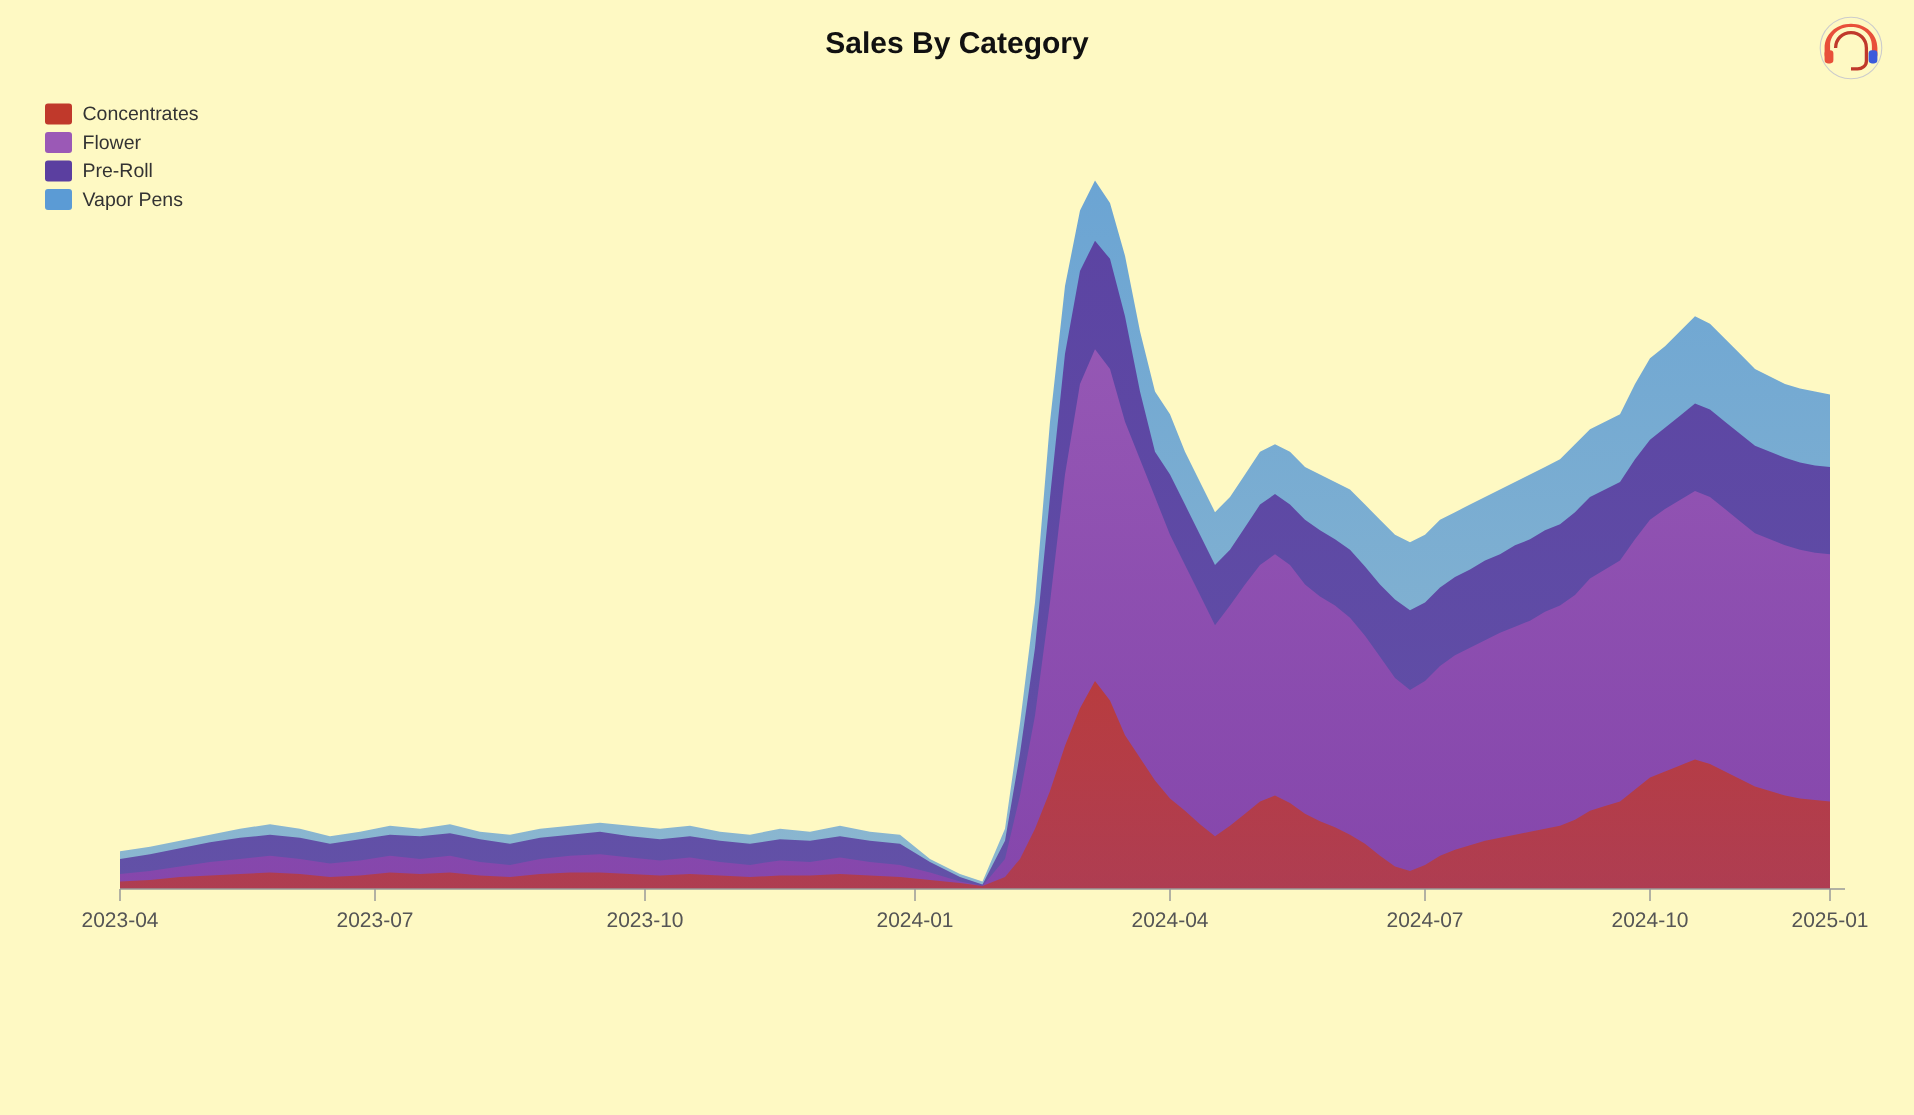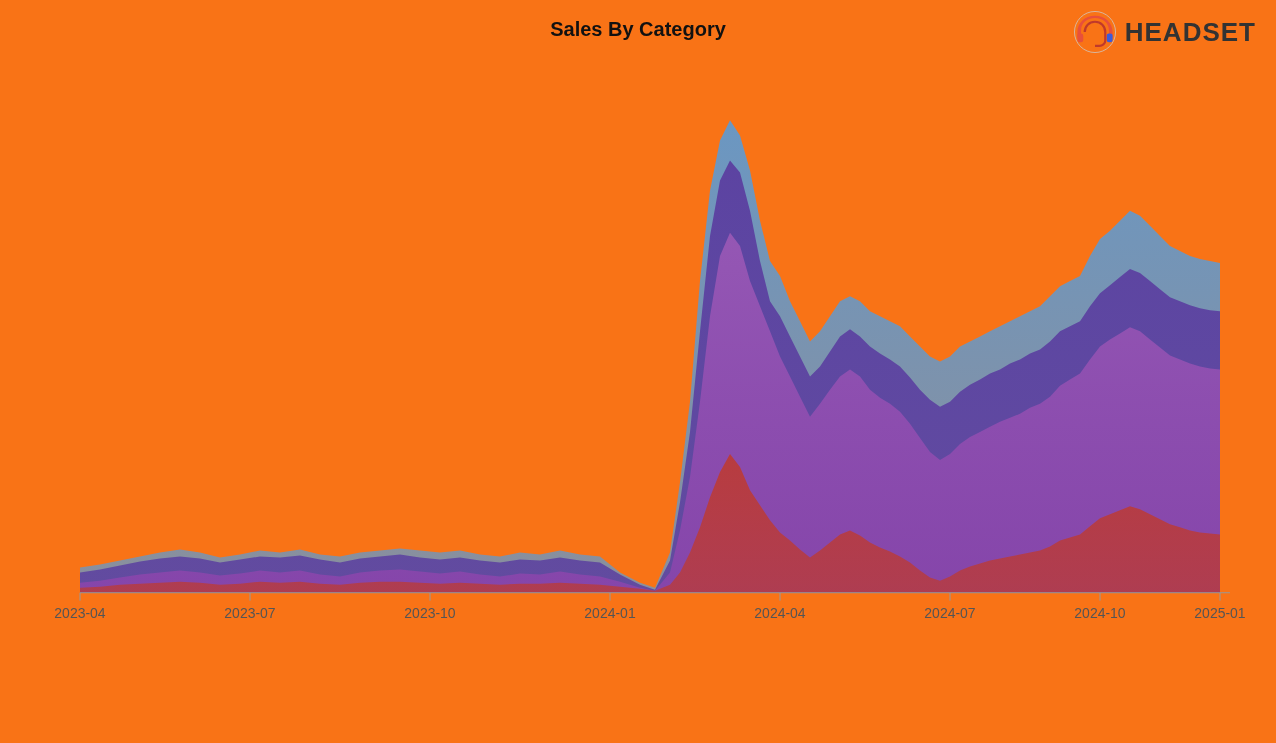--- a/index.html
+++ b/index.html
@@ -7,21 +7,21 @@
       background: #ffffff;
       font-family: Arial, sans-serif;
       width: 1276px;
       height: 743px;
       overflow: hidden;
     }
     .chart-container {
       width: 1276px;
       height: 743px;
       position: relative;
-      background: #f97316;
+      background: #fef9c3;
     }
     .chart-title {
       text-align: center;
       font-size: 20px;
       font-weight: bold;
       padding-top: 18px;
       color: #111;
     }
     .headset-logo {
       position: absolute;
@@ -94,23 +94,40 @@
 
   <div class="headset-logo">
     <svg class="headset-logo-icon" viewBox="0 0 60 60" xmlns="http://www.w3.org/2000/svg">
       <circle cx="30" cy="30" r="28" fill="none" stroke="#ccc" stroke-width="1"></circle>
 
       <path d="M30 8 C16 8 6 18 6 30 L6 36 C6 39 8 41 11 41 L11 28 C11 18 19 11 30 11 C41 11 49 18 49 28 L49 41 C52 41 54 39 54 36 L54 30 C54 18 44 8 30 8Z" fill="#e8503a"></path>
       <rect x="6" y="32" width="8" height="12" rx="3" fill="#e8503a"></rect>
       <rect x="46" y="32" width="8" height="12" rx="3" fill="#3b5bdb"></rect>
       <path d="M16 30 C16 22 22 16 30 16 C38 16 44 22 44 30 L44 42 C44 46 40 49 36 49 L30 49" stroke="#c0392b" stroke-width="3" fill="none"></path>
     </svg>
-    <span class="headset-logo-text">HEADSET</span>
   </div>
 
+  <div class="legend">
+    <div class="legend-item">
+      <div class="legend-swatch" style="background:#c0392b;"></div>
+      <span>Concentrates</span>
+    </div>
+    <div class="legend-item">
+      <div class="legend-swatch" style="background:#9b59b6;"></div>
+      <span>Flower</span>
+    </div>
+    <div class="legend-item">
+      <div class="legend-swatch" style="background:#5b3fa0;"></div>
+      <span>Pre-Roll</span>
+    </div>
+    <div class="legend-item">
+      <div class="legend-swatch" style="background:#5b9bd5;"></div>
+      <span>Vapor Pens</span>
+    </div>
+  </div>
 
   <div class="chart-area">
     <svg class="main-chart" viewBox="0 0 1236 590" preserveAspectRatio="none" xmlns="http://www.w3.org/2000/svg">
       <defs>
         <linearGradient id="vaporGrad" x1="0" y1="0" x2="0" y2="1">
           <stop offset="0%" stop-color="#5b9bd5" stop-opacity="0.9"></stop>
           <stop offset="100%" stop-color="#5b9bd5" stop-opacity="0.7"></stop>
         </linearGradient>
         <linearGradient id="prerollGrad" x1="0" y1="0" x2="0" y2="1">
           <stop offset="0%" stop-color="#5b3fa0" stop-opacity="0.95"></stop>

